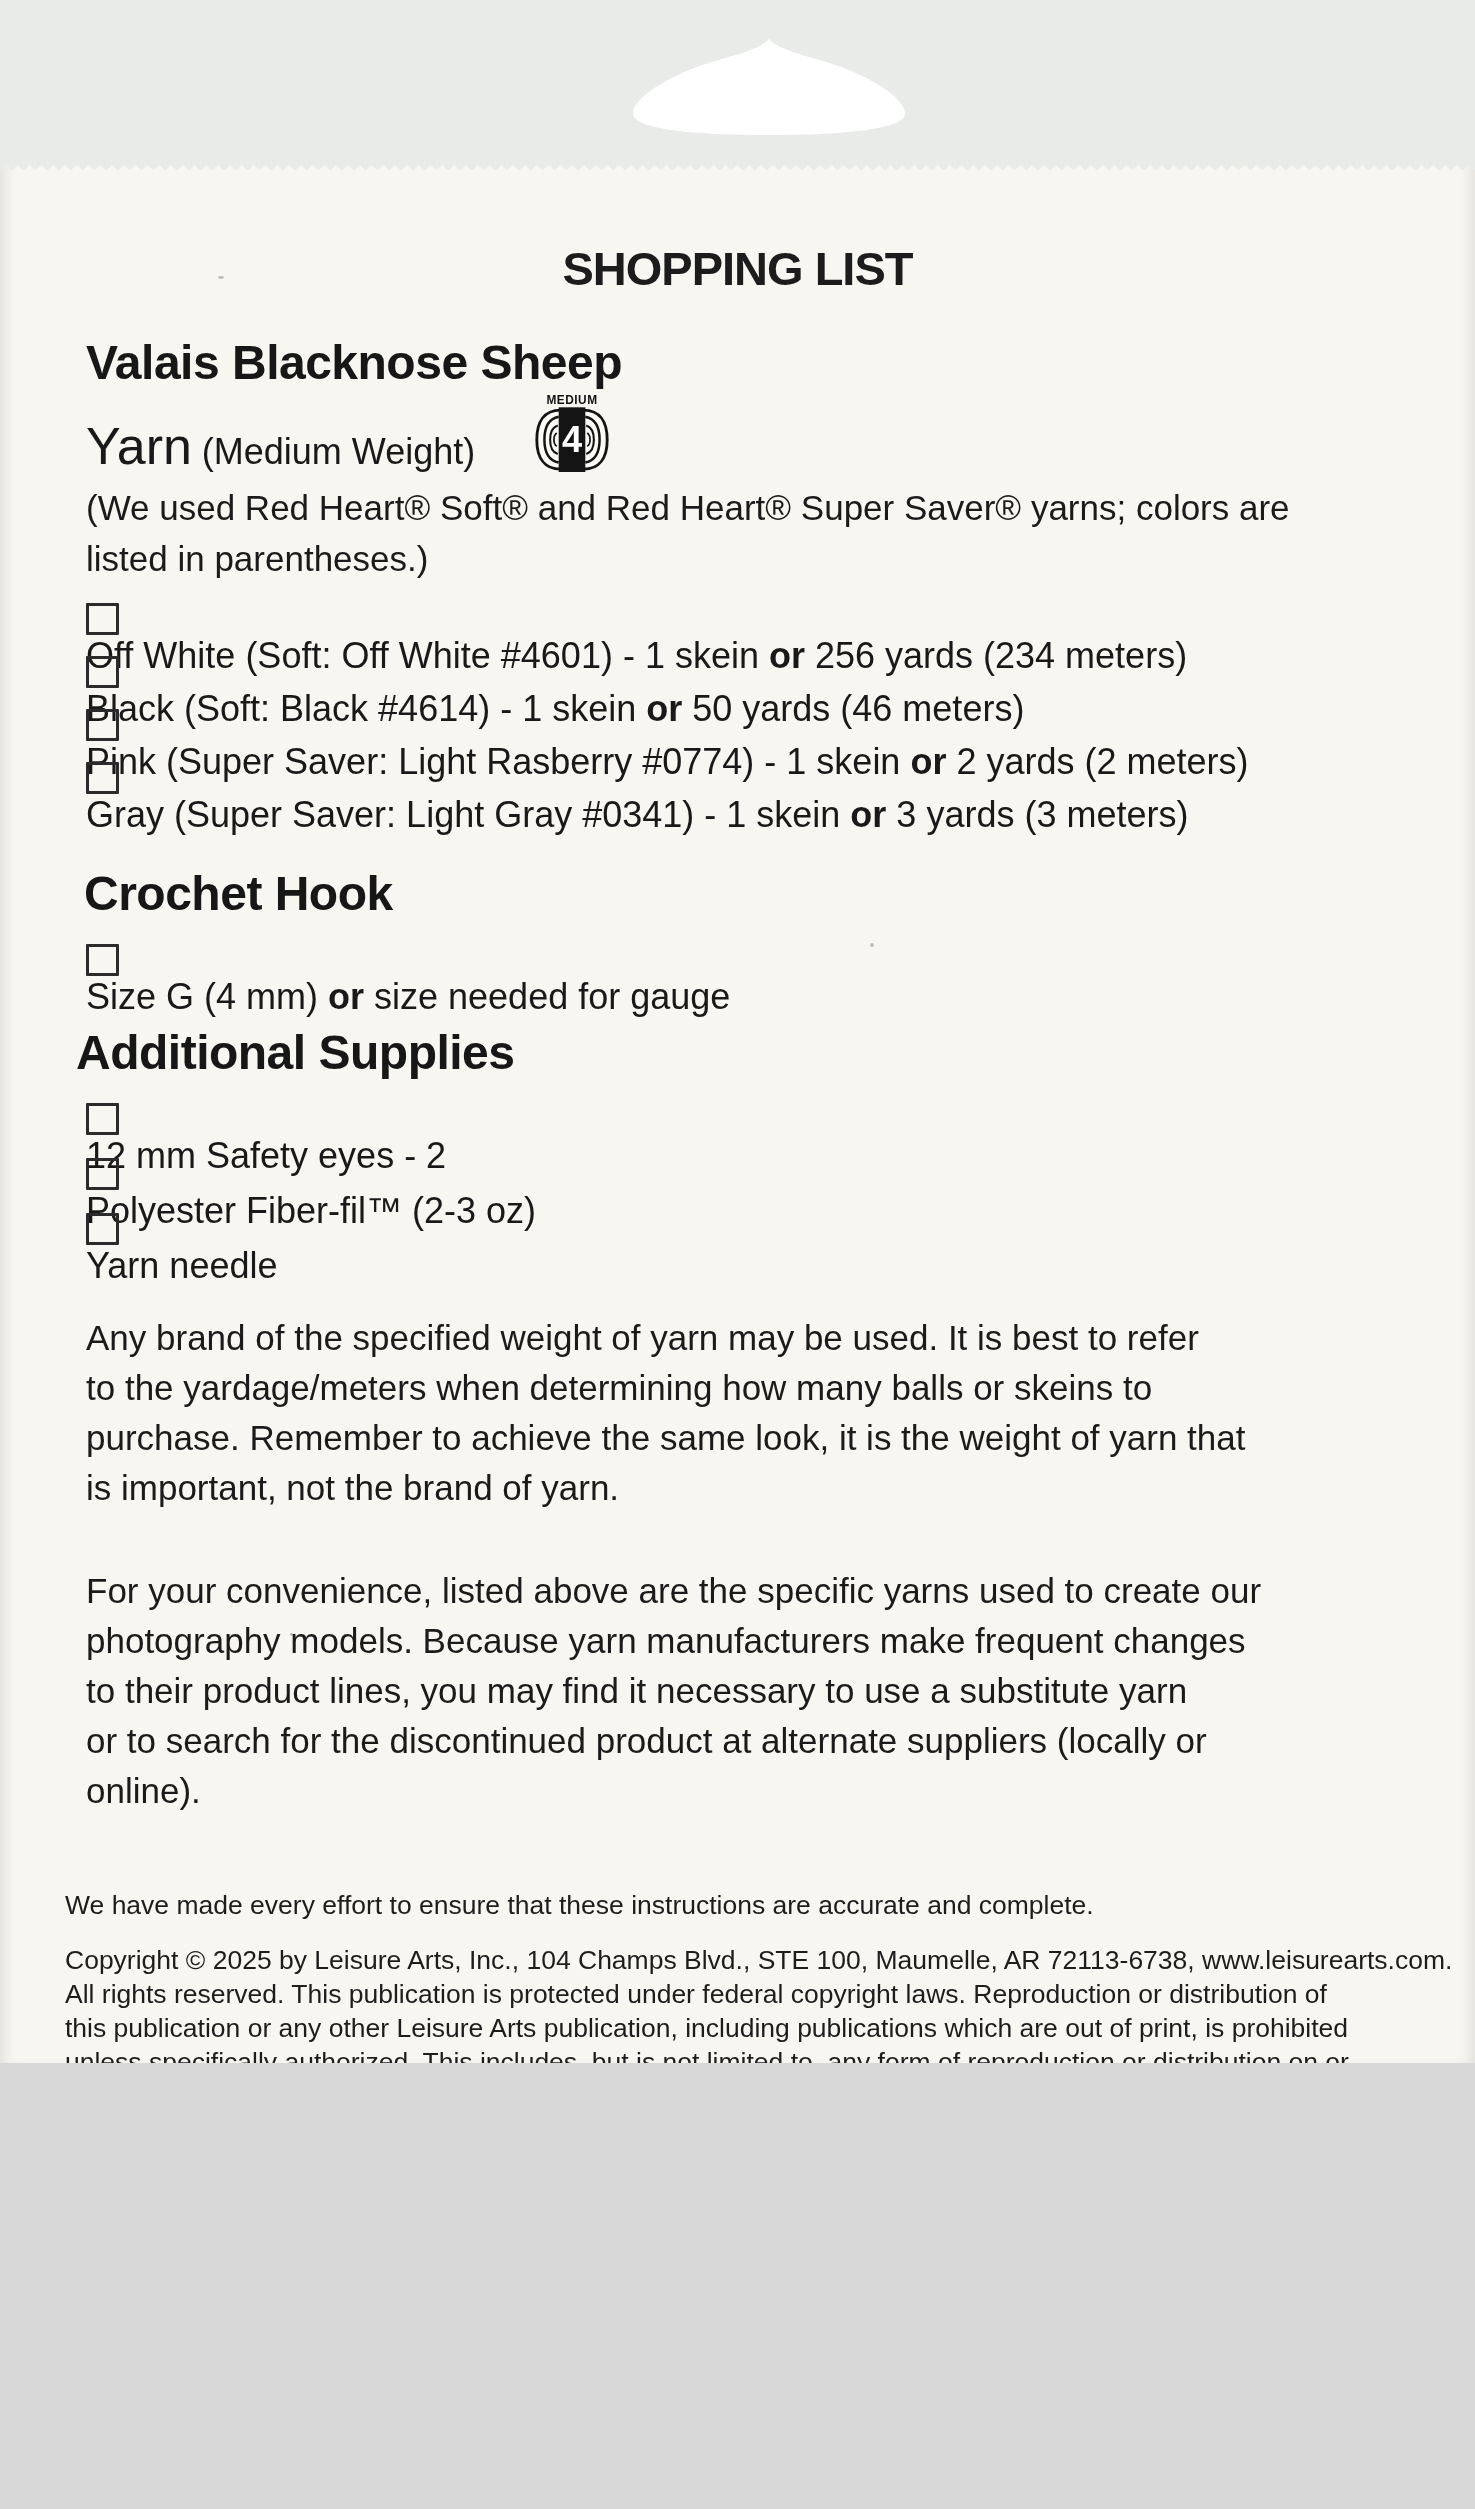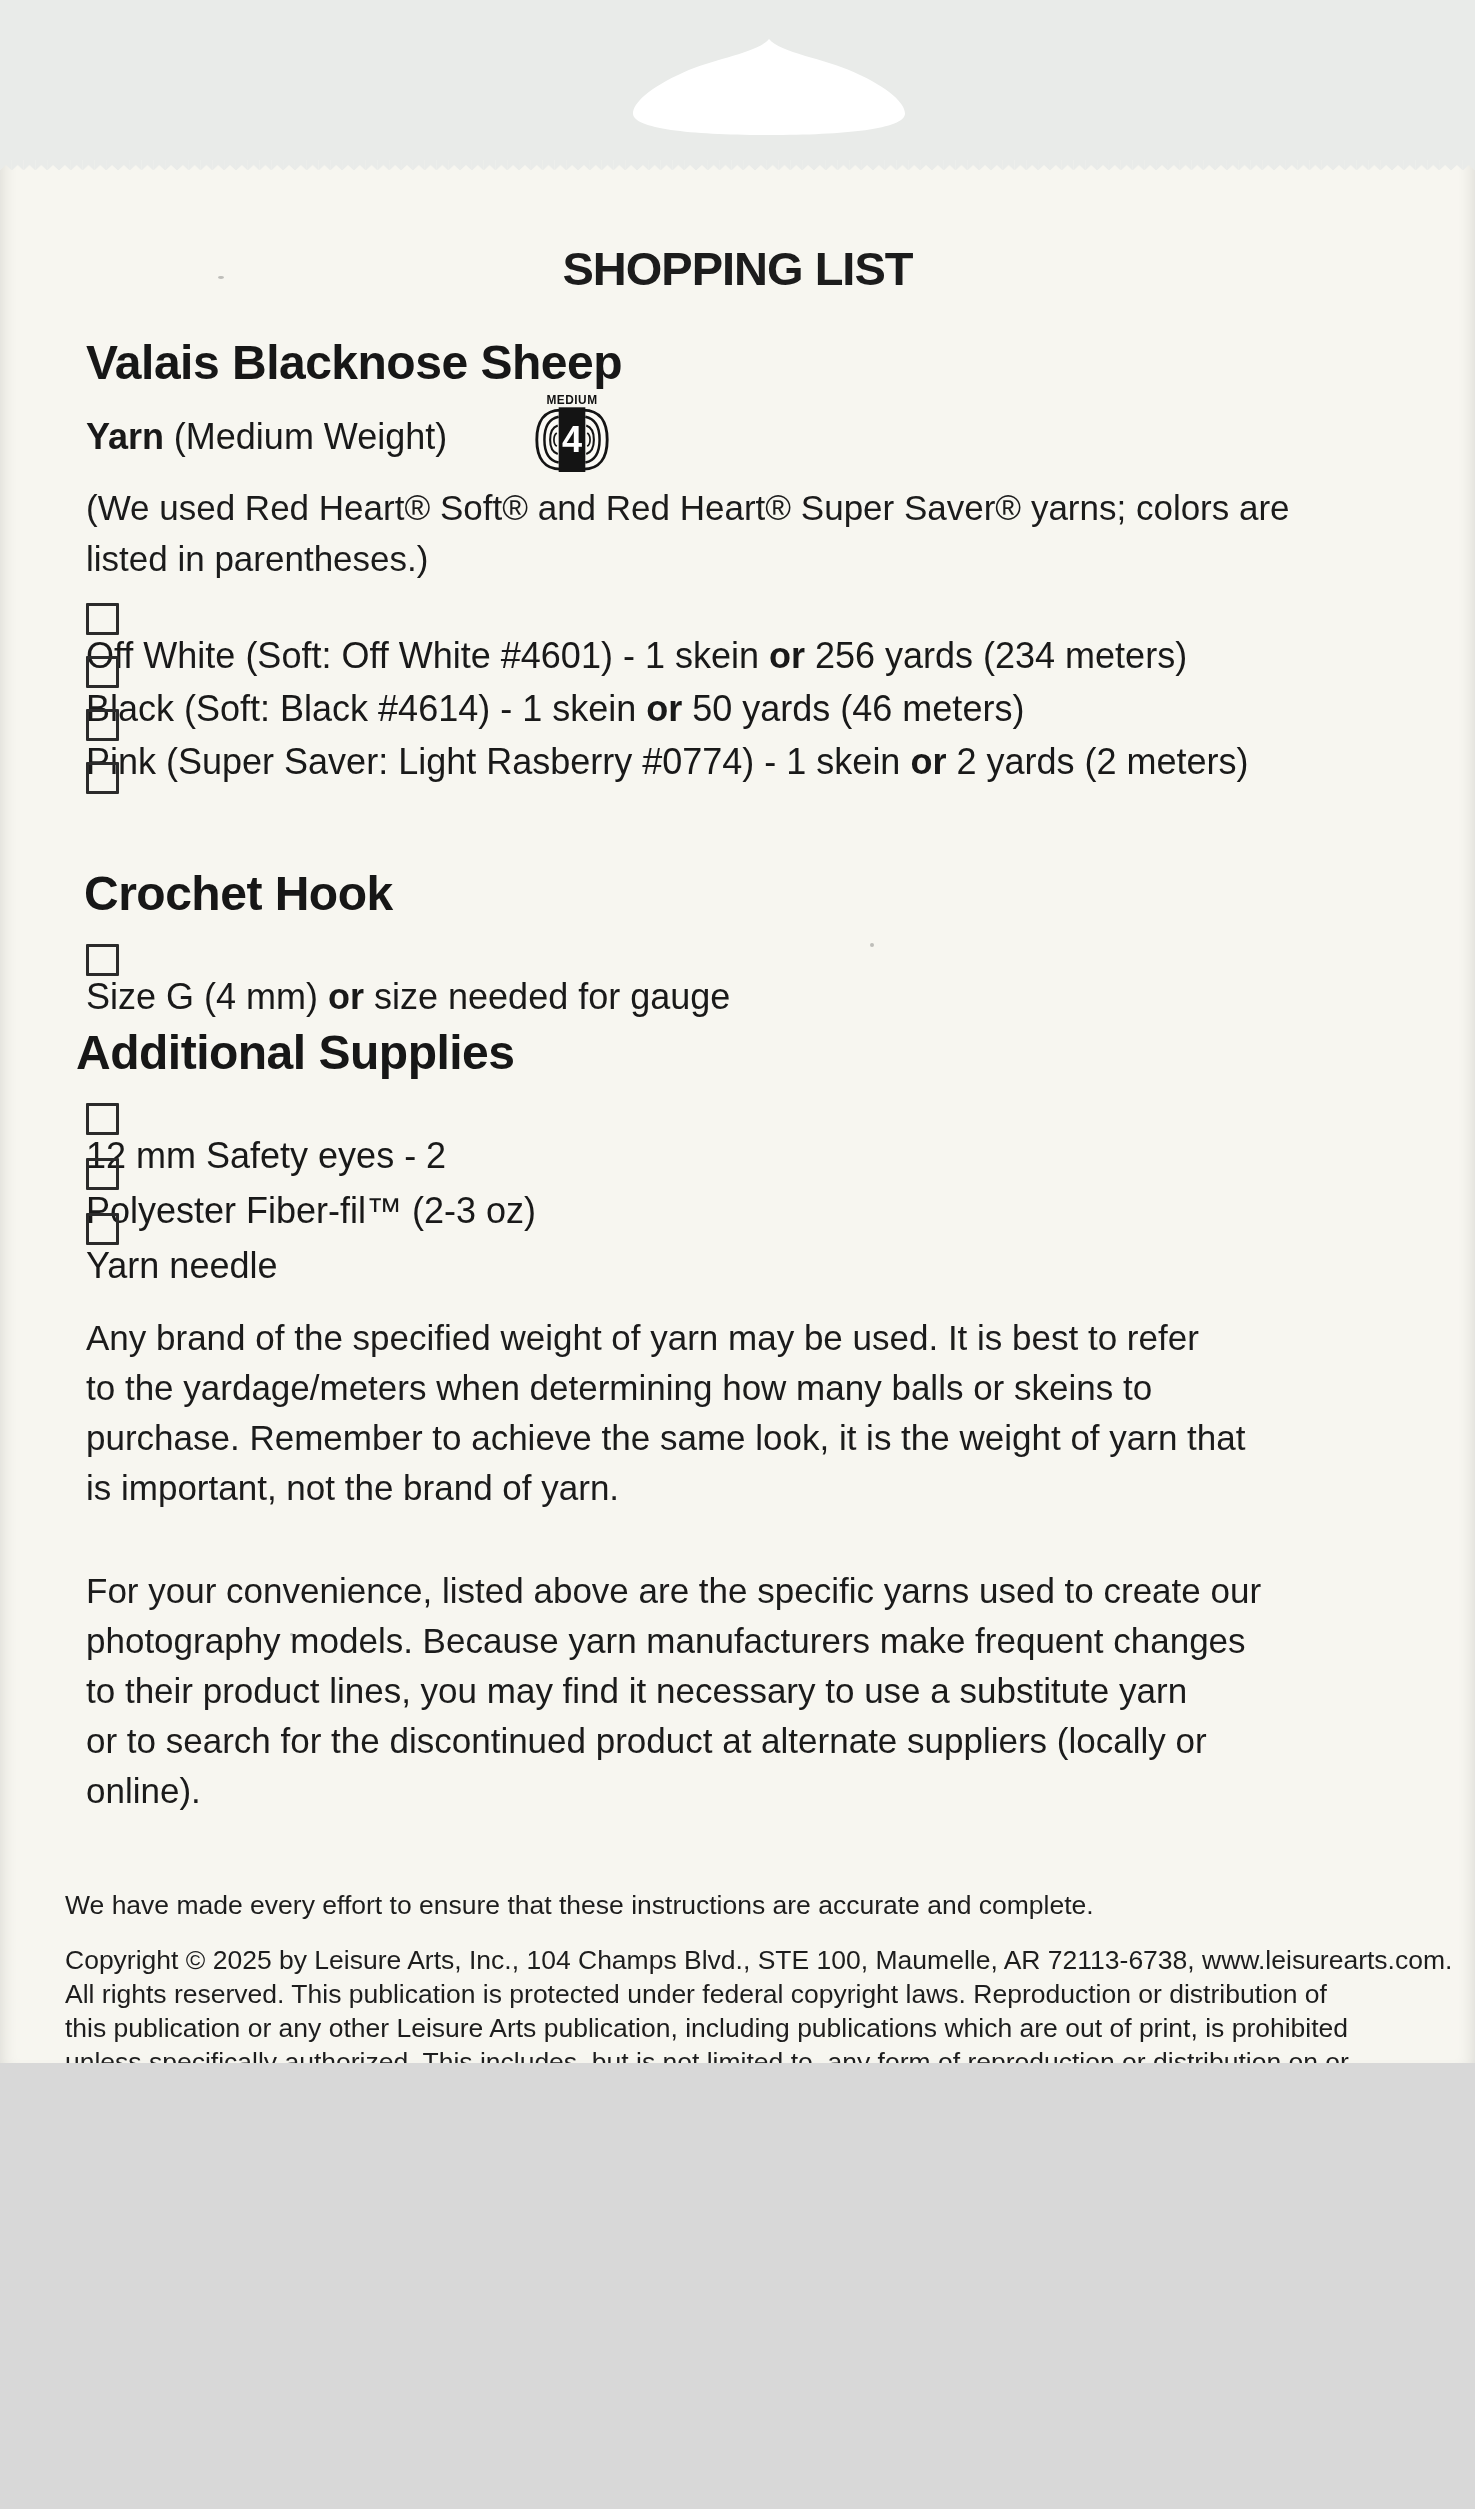--- a/index.html
+++ b/index.html
@@ -11,21 +11,21 @@
   .hanghole{position:absolute;left:633px;top:39px;width:272px;height:96px;}
   .zigzag{position:absolute;top:159px;left:0;width:100%;height:11.8px;
           background-image:linear-gradient(to bottom right,#e9ebe9 50%,transparent 50%),
                            linear-gradient(to bottom left,#e9ebe9 50%,transparent 50%);
           background-size:11.8px 11.8px;background-repeat:repeat-x;}
   
   .doc-title{position:absolute;top:241px;left:0;width:100%;text-align:center;
              font-size:47px;font-weight:800;letter-spacing:-1px;color:#1c1c1c;}
   .h2{position:absolute;font-size:48px;font-weight:700;letter-spacing:-0.5px;color:#171717;}
   .yarn-line{position:absolute;top:416px;left:86px;white-space:nowrap;}
-  .yarn-line .big{font-size:36px;font-weight:700;}
+  .yarn-line .big{font-size:52px;font-weight:400;}
   .yarn-line .med{font-size:36px;font-weight:400;margin-left:9.8px;}
   .weight-icon{position:absolute;left:532px;top:394px;width:80px;height:78px;}
   .paragraph{position:absolute;left:86px;font-size:35px;line-height:50px;white-space:pre;color:#1b1b1b;}
   .fineprint{position:absolute;left:65px;font-size:26.5px;line-height:34px;white-space:pre;color:#1d1d1d;}
   
   .checklist{position:absolute;left:86px;}
   .check-row{display:flex;align-items:flex-start;height:53px;font-size:36px;flex-direction:column;}
   .check-row.tall{height:55px;}
   .cbox{flex:0 0 auto;width:26.5px;height:26.5px;border:3.3px solid #2b2b2b;border-radius:1px;margin:6.9px 25.5px 0 0;background:transparent;}
   .check-row b{font-weight:700;}
@@ -100,20 +100,21 @@
     <div class="check-row">
       <span class="cbox"></span>
       <span class="txt"><span>Black (Soft: Black #4614) - 1 skein </span><b>or</b><span> 50 yards (46 meters)</span></span>
     </div>
     <div class="check-row">
       <span class="cbox"></span>
       <span class="txt"><span>Pink (Super Saver: Light Rasberry #0774) - 1 skein </span><b>or</b><span> 2 yards (2 meters)</span></span>
     </div>
     <div class="check-row">
       <span class="cbox"></span>
+      <span class="txt"><span>Gray (Super Saver: Light Gray #0341) - 1 skein </span><b>or</b><span> 3 yards (3 meters)</span></span>
     </div>
   </div>
 
   <div class="h2" style="top:866px;left:84px;">Crochet Hook</div>
   <div class="checklist" style="top:937px;">
     <div class="check-row">
       <span class="cbox"></span>
       <span class="txt"><span>Size G (4 mm) </span><b>or</b><span> size needed for gauge</span></span>
     </div>
   </div>

